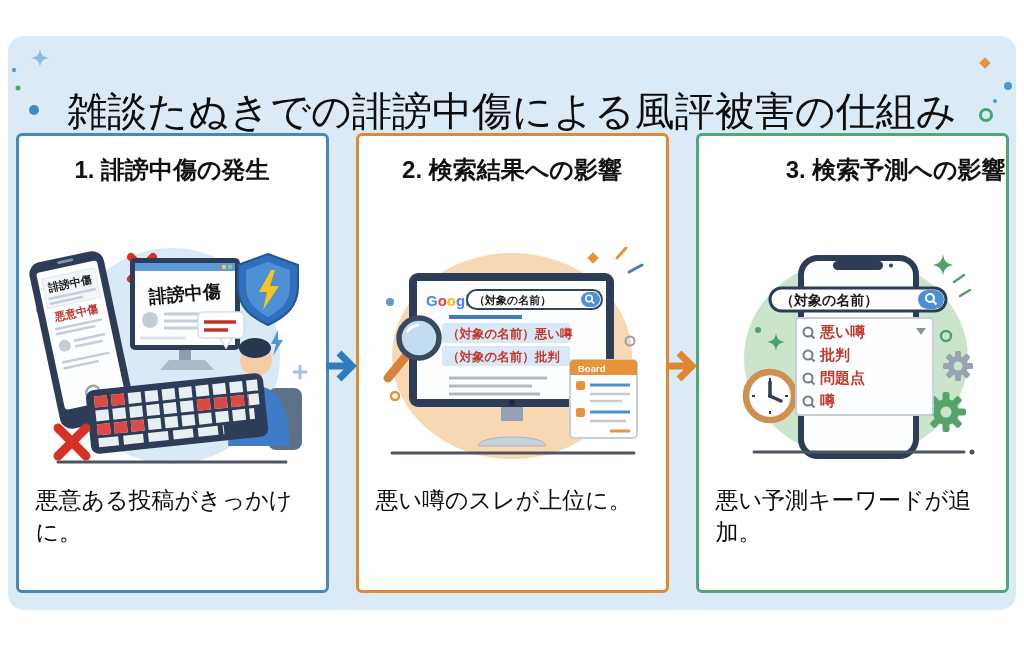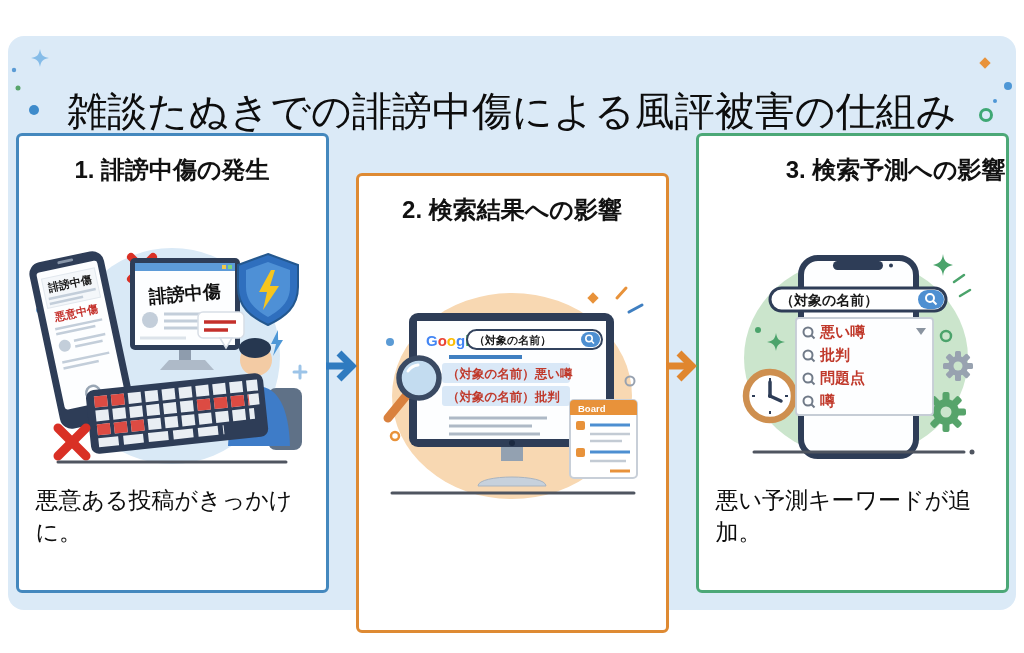--- a/index.html
+++ b/index.html
@@ -8,21 +8,21 @@
   .card{position:absolute;left:8px;top:36px;width:1008px;height:574px;
         background:#dbeaf7;border-radius:16px;}
   .title{position:absolute;left:0;top:24px;width:100%;text-align:center;
          font-size:40px;font-weight:400;color:#0d0d0d;letter-spacing:0px;line-height:1.2;}
   .panels{position:absolute;left:0;top:97px;width:100%;display:flex;
           justify-content:center;gap:27px;}
   .panel{width:313px;height:460px;background:#ffffff;border-radius:6px;
          box-sizing:border-box;border:3.5px solid #888;display:flex;
          flex-direction:column;align-items:center;}
   .panel.p1{border-color:#4488be;}
-  .panel.p2{border-color:#de8a33;margin-top:40px;}
+  .panel.p2{border-color:#de8a33;}
   .panel.p3{border-color:#4ca877;align-items:flex-end;}
   .panel h2{margin:18px 0 0 0;font-size:24px;font-weight:700;color:#111;}
   .illus{width:300px;height:240px;margin-top:52px;flex:none;}
   .caption{align-self:stretch;margin:6px 17px 0 17px;font-size:23px;font-weight:400;
            color:#0d0d0d;line-height:1.4;text-align:left;}
   .arrow{position:absolute;width:38px;height:38px;}
   .arrow.a1{left:315px;top:311px;}
   .arrow.a2{left:655px;top:311px;}
   .deco{position:absolute;left:0;top:0;pointer-events:none;}
   svg text{font-family:"Liberation Sans","DejaVu Sans",sans-serif;}
@@ -199,20 +199,21 @@
             <line x1="228" y1="147" x2="268" y2="147" stroke="#4d8fd1" stroke-width="3"></line>
             <line x1="228" y1="156" x2="268" y2="156" stroke="#c3cbd4" stroke-width="2.5"></line>
             <line x1="228" y1="163" x2="260" y2="163" stroke="#c3cbd4" stroke-width="2.5"></line>
             <rect x="214" y="170" width="9" height="9" rx="2" fill="#e8923a"></rect>
             <line x1="228" y1="174" x2="268" y2="174" stroke="#4d8fd1" stroke-width="3"></line>
             <line x1="228" y1="183" x2="264" y2="183" stroke="#c3cbd4" stroke-width="2.5"></line>
             <line x1="248" y1="193" x2="268" y2="193" stroke="#e8923a" stroke-width="3"></line>
           </g>
           <line x1="30" y1="215" x2="272" y2="215" stroke="#4f5560" stroke-width="3" stroke-linecap="round"></line>
         </svg>
+        <p class="caption">悪い噂のスレが上位に。</p>
       </section>
 
       <section class="panel p3">
         <h2>3. 検索予測への影響</h2>
         <svg class="illus" viewBox="0 0 300 240">
           <ellipse cx="150" cy="120" rx="112" ry="100" fill="#cbe5cc"></ellipse>
           <path d="M70,95 C71,101 73,103 79,104 C73,105 71,107 70,113 C69,107 67,105 61,104 C67,103 69,101 70,95 Z" fill="#4ba36b"></path>
           <path d="M237,16 C238,23 240,25 247,27 C240,29 238,31 237,38 C236,31 234,29 227,27 C234,25 236,23 237,16 Z" fill="#4ba36b"></path>
           <circle cx="240" cy="98" r="5" fill="none" stroke="#4ba36b" stroke-width="2.5"></circle>
           <circle cx="52" cy="92" r="3" fill="#4ba36b"></circle>

